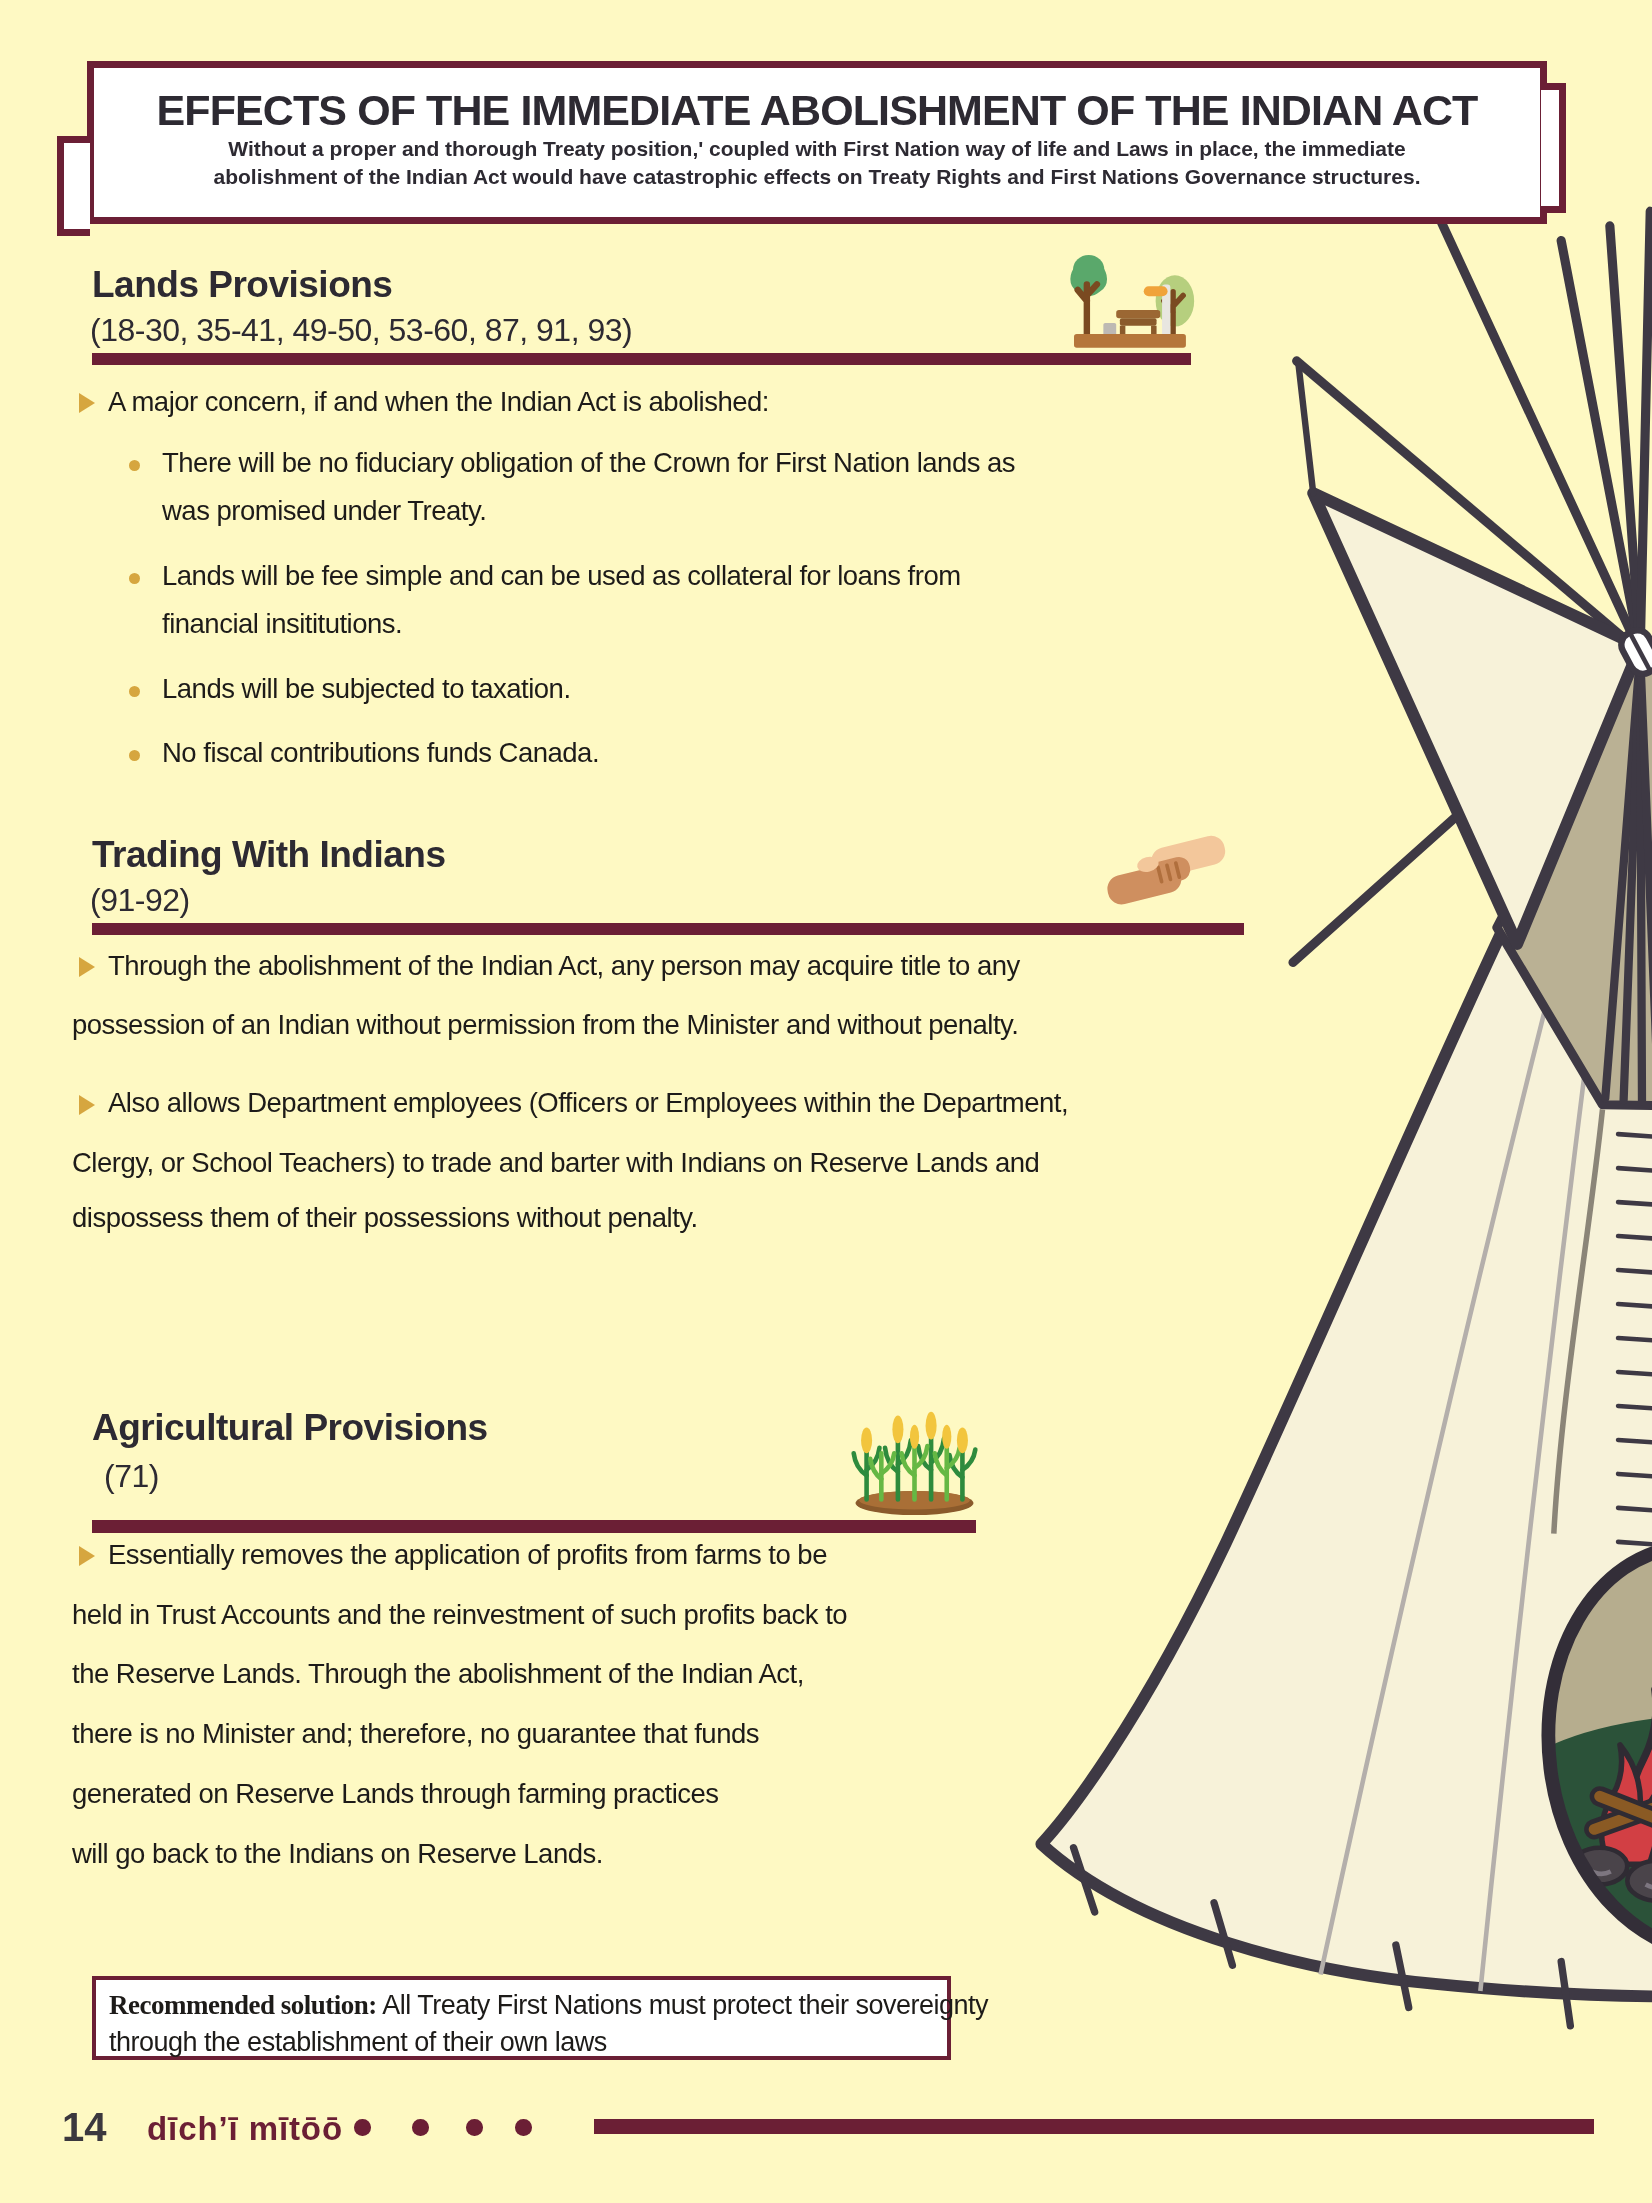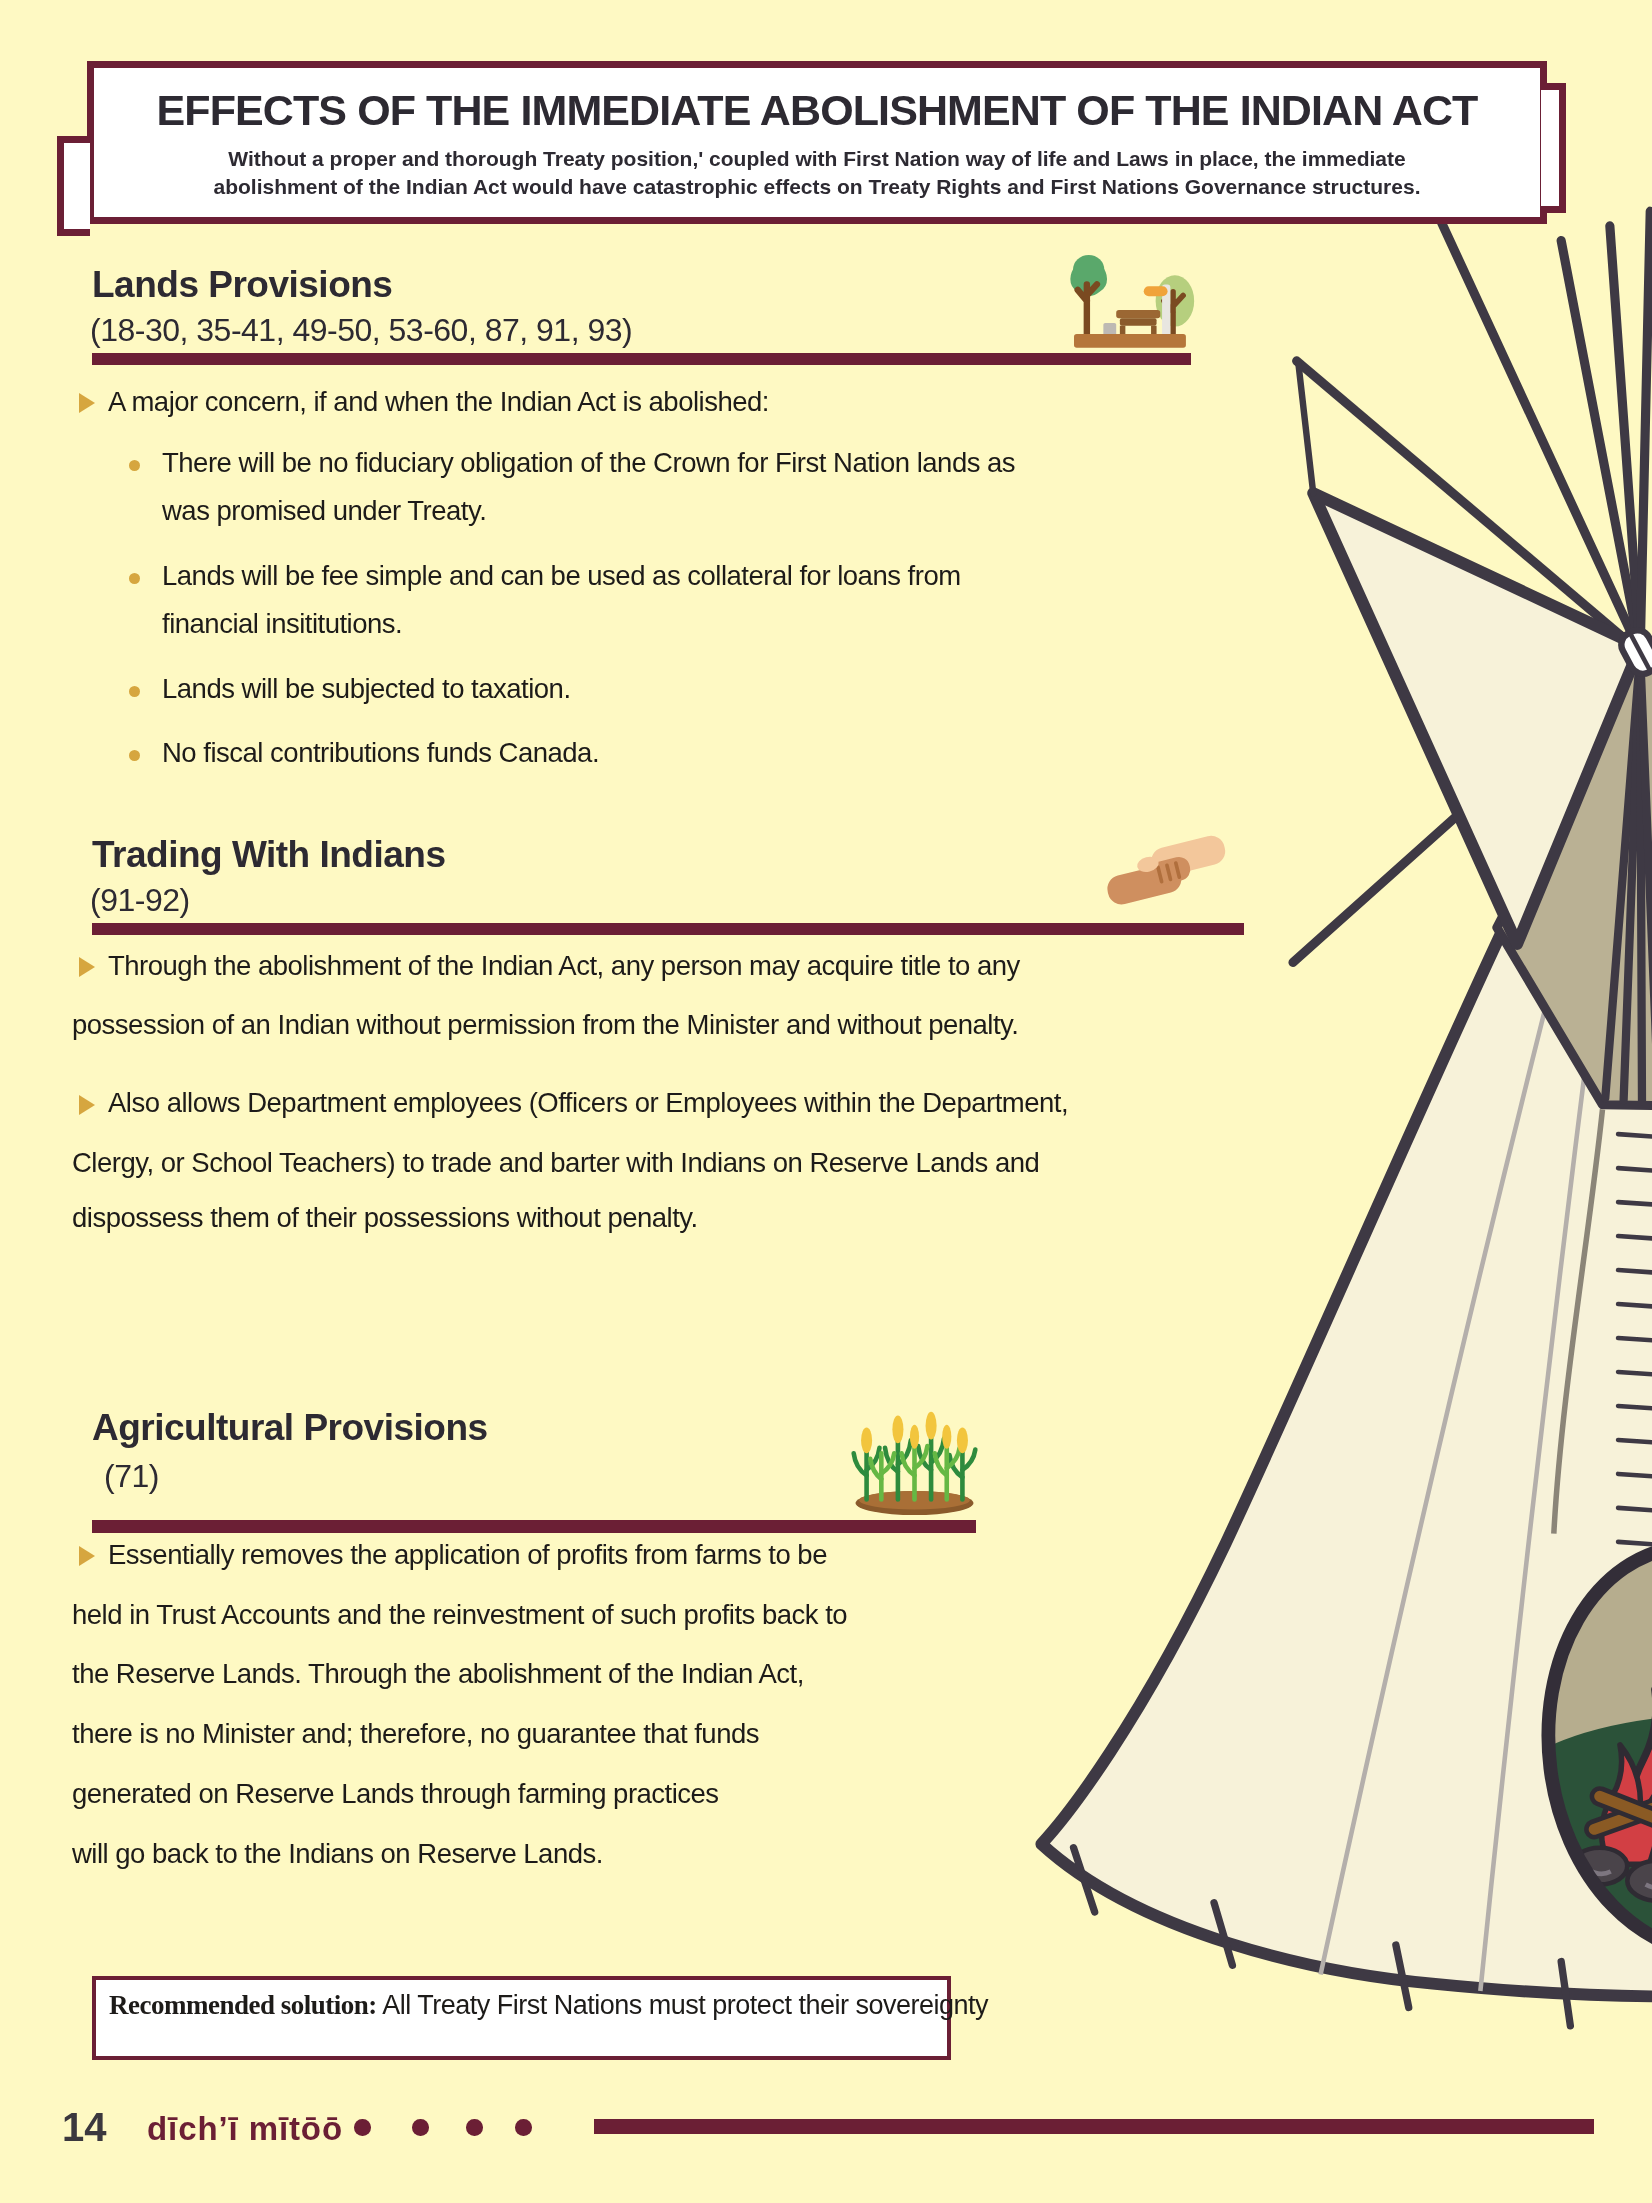--- a/index.html
+++ b/index.html
@@ -19,21 +19,21 @@
   }
   .bracket-right{
     position:absolute;right:-26px;top:14.7px;width:18.4px;height:116px;
     border:7.3px solid #6b1f35;border-left:none;background:#fff;
   }
   .page-title{
     margin-top:18.4px;font-size:43px;font-weight:bold;letter-spacing:-0.9px;
     color:#2d2a32;
   }
   .page-subtitle{
-    margin-top:10px;font-size:21px;font-weight:bold;line-height:27.5px;color:#2d2a32;
+    margin-top:0;font-size:21px;font-weight:bold;line-height:27.5px;color:#2d2a32;
   }
   
   .sec-heading{font-size:37px;font-weight:bold;letter-spacing:-0.5px;color:#2d2a32;white-space:nowrap;z-index:3;}
   .sec-citation{font-size:32px;font-weight:500;letter-spacing:-0.5px;color:#2d2a32;white-space:nowrap;z-index:3;}
   .rule{background:#6b1f35;z-index:3;}
   
   .body-line{
     font-size:27.5px;color:#1d1b19;letter-spacing:-0.5px;white-space:nowrap;z-index:3;
   }
   .arrow{
@@ -282,20 +282,21 @@
   <div class="abs arrow" style="left:79px;top:1546px"></div>
   <div class="abs body-line" style="left:108px;top:1539px">Essentially removes the application of profits from farms to be</div>
   <div class="abs body-line" style="left:72px;top:1599px">held in Trust Accounts and the reinvestment of such profits back to</div>
   <div class="abs body-line" style="left:72px;top:1658px">the Reserve Lands. Through the abolishment of the Indian Act,</div>
   <div class="abs body-line" style="left:72px;top:1718px">there is no Minister and; therefore, no guarantee that funds</div>
   <div class="abs body-line" style="left:72px;top:1778px">generated on Reserve Lands through farming practices</div>
   <div class="abs body-line" style="left:72px;top:1838px">will go back to the Indians on Reserve Lands.</div>
 
   <div class="abs rec-box">
     <div class="rec-line"><span class="rec-label">Recommended solution:</span><span> All Treaty First Nations must protect their sovereignty</span></div>
+    <div class="rec-line">through the establishment of their own laws</div>
   </div>
 
   <div class="abs page-number">14</div>
   <div class="abs brand">dīch’ī mītōō</div>
   <div class="abs footer-dot" style="left:354px"></div>
   <div class="abs footer-dot" style="left:412px"></div>
   <div class="abs footer-dot" style="left:466px"></div>
   <div class="abs footer-dot" style="left:515px"></div>
   <div class="abs footer-bar"></div>
 

